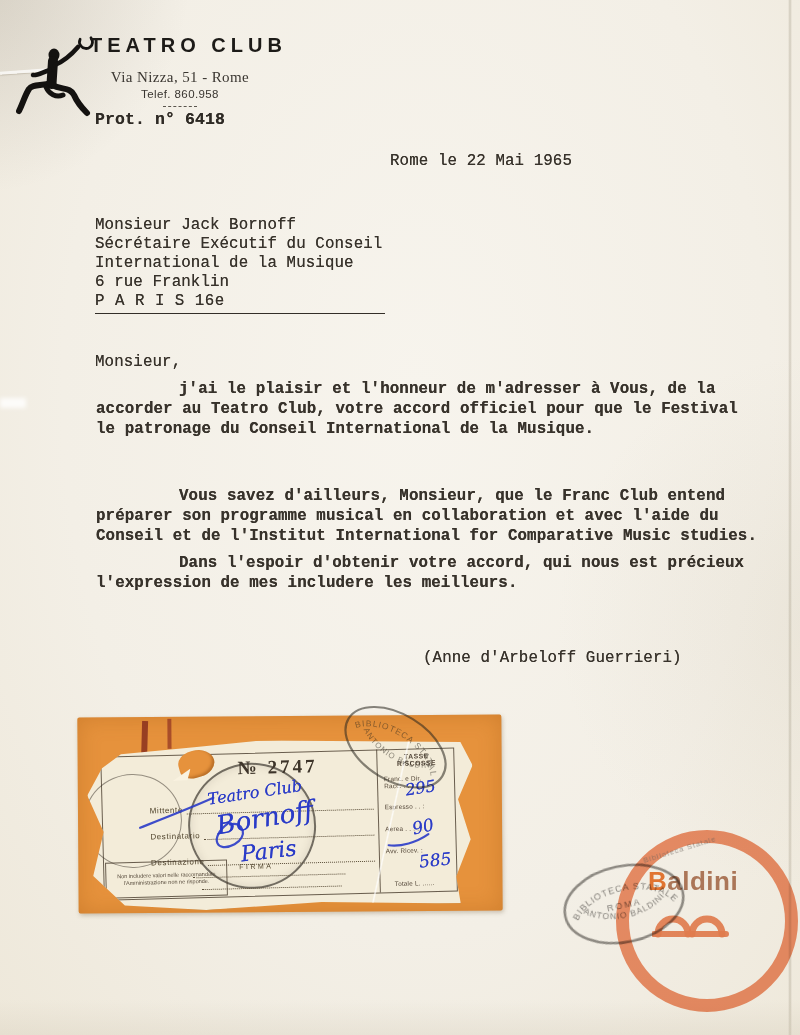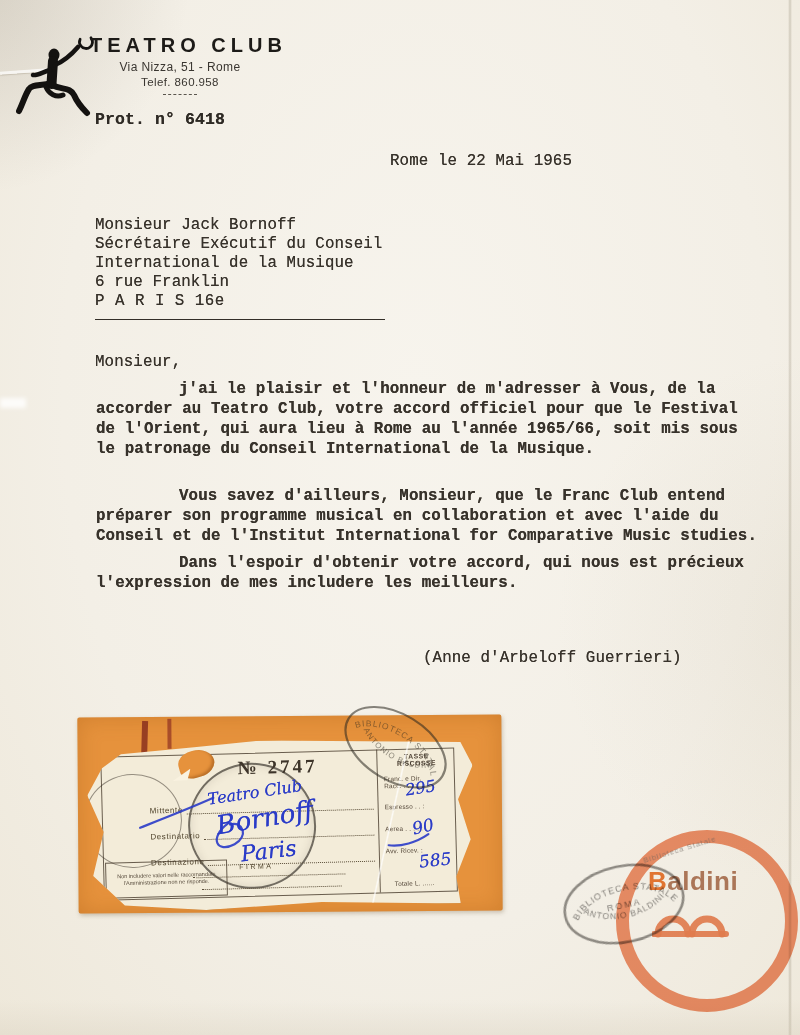--- a/index.html
+++ b/index.html
@@ -17,32 +17,32 @@
     background:linear-gradient(to right,transparent,rgba(150,140,118,.35),transparent);filter:blur(.6px);}
   .crease-h{left:0;top:70px;width:48px;height:3px;background:rgba(255,255,255,.7);
     box-shadow:0 1px 1px rgba(160,150,130,.4);transform:rotate(-4deg);}
   .smudge-left{left:0;top:398px;width:26px;height:10px;background:rgba(255,255,255,.8);filter:blur(2px);}
   .bottom-shade{left:0;top:1000px;width:800px;height:35px;
     background:linear-gradient(rgba(205,196,176,0), rgba(205,196,176,.25));}
   
   .logo{left:16px;top:32px;width:104px;height:92px;}
   .lh-text{left:90px;top:34px;width:180px;text-align:center;color:#191715;}
   .org-name{font-size:20px;font-weight:bold;letter-spacing:5px;white-space:nowrap;color:#1d1b18;}
-  .org-sub{font-size:12px;letter-spacing:.4px;color:#3a3631;margin-top:3px;}
+  .org-sub{font-size:15px;letter-spacing:.4px;color:#3a3631;margin-top:12px;font-family:Liberation Serif, serif;}
   .org-sub2{font-size:11.5px;letter-spacing:.4px;color:#3a3631;margin-top:2px;}
   .lh-divider{width:34px;height:0;border-top:1.6px dashed #5a554d;margin:6px auto 0 auto;}
   
   .type{font-family:"Liberation Mono","DejaVu Sans Mono",monospace;
         font-size:15.8px;line-height:20px;color:#37322b;letter-spacing:.1px;
         text-shadow:0 0 .5px rgba(55,48,40,.85);white-space:nowrap;}
   .prot{left:95px;top:110px;font-size:16.5px;font-weight:bold;color:#2e2a25;}
   .date{left:390px;top:151px;}
   .recipient{left:95px;top:216px;}
   .recipient div{height:19px;line-height:19px;}
-  .city-line{display:inline-block;width:290px;border-bottom:1.7px solid #332e28;padding-bottom:8px;letter-spacing:.5px;}
+  .city-line{display:inline-block;width:290px;border-bottom:1.7px solid #332e28;padding-bottom:2px;letter-spacing:.5px;}
   .salutation{left:95px;top:352px;}
   .para{left:96px;font-weight:bold;}
   .para div{height:20px;}
   .indent{padding-left:83px;}
   .p1{top:379px;} .p2{top:486px;} .p3{top:553px;}
   .signature{left:423px;top:648px;text-align:right;}
   
   .card{left:78px;top:716px;width:424px;height:196px;background:#e6923c;
         transform:rotate(-.4deg);border-radius:2px;
         box-shadow:inset 0 0 22px rgba(150,80,10,.28), 1px 2px 4px rgba(120,100,70,.35);}
@@ -129,21 +129,20 @@
     <div>International de la Musique</div>
     <div>6 rue Franklin</div>
     <div><span class="city-line">P A R I S   16e</span></div>
   </div>
 
   <div class="abs type salutation">Monsieur,</div>
 
   <div class="abs type para p1">
     <div class="indent">j'ai le plaisir et l'honneur de m'adresser à Vous, de la</div>
     <div>accorder au Teatro Club, votre accord officiel pour que le Festival</div>
-    <div>de l'Orient, qui aura lieu à Rome au l'année 1965/66, soit mis sous</div>
     <div>le patronage du Conseil International de la Musique.</div>
   </div>
 
   <div class="abs type para p2">
     <div class="indent">Vous savez d'ailleurs, Monsieur, que le Franc Club entend</div>
     <div>préparer son programme musical en collaboration et avec l'aide du</div>
     <div>Conseil et de l'Institut International for Comparative Music studies.</div>
   </div>
 
   <div class="abs type para p3">

